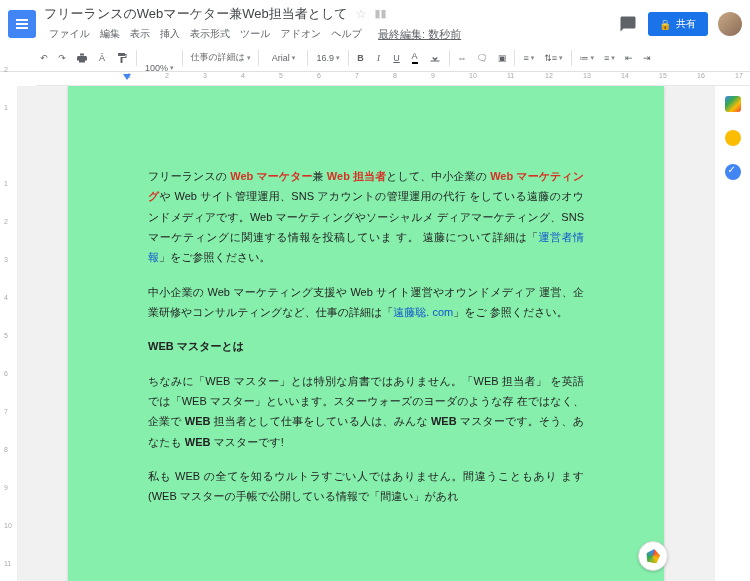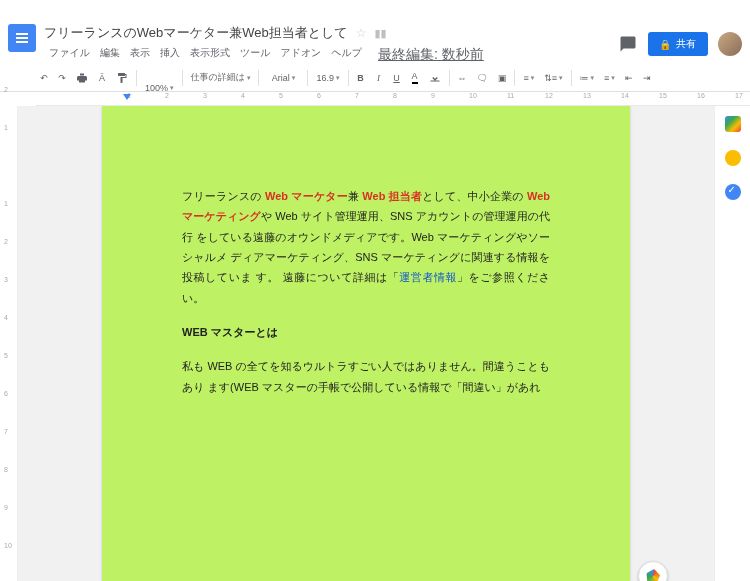--- a/index.html
+++ b/index.html
@@ -1,46 +1,46 @@
 <!DOCTYPE html>
 <html><head>
 <meta charset="utf-8">
 <style>
 * { margin: 0; padding: 0; box-sizing: border-box; }
 body { font-family: Arial, "Hiragino Sans", sans-serif; font-size: 10px; background: #fff; overflow: hidden; width: 750px; height: 581px; position: relative; }
-.header { height: 44px; display: flex; padding: 4px 8px 0 8px; margin-top: 20px; }
+.header { height: 44px; display: flex; align-items: center; padding: 4px 8px 0 8px; }
 .logo { width: 28px; height: 28px; background: #4285f4; border-radius: 3px; display: flex; align-items: center; justify-content: center; margin-right: 8px; position: relative; }
 .logo::before { content: ""; position: absolute; width: 12px; height: 2px; background: #fff; top: 9px; left: 8px; }
 .logo::after { content: ""; position: absolute; width: 12px; height: 2px; background: #fff; top: 13px; left: 8px; box-shadow: 0 4px 0 #fff; }
 .title-area { flex: 1; }
 .doc-title { font-size: 13px; color: #414549; display: flex; align-items: center; gap: 8px; }
 .star { color: #d0d0d0; font-size: 12px; }
 .folder { color: #bfbfbf; font-size: 11px; }
 .menubar { display: flex; gap: 0; font-size: 10px; color: #5f6368; margin-top: 2px; }
 .menubar span { padding: 2px 5px; cursor: pointer; }
-.last-edit { text-decoration: underline; color: #5f6368; font-size: 14px; margin-left: 6px; }
+.last-edit { text-decoration: underline; color: #5f6368; font-size: 11px; margin-left: 6px; }
 .header-right { display: flex; align-items: center; gap: 10px; }
 .comment-ic { width: 20px; height: 20px; color: #5f6368; display: flex; align-items: center; justify-content: center; font-size: 16px; }
 .share-btn { background: #1a73e8; color: #fff; border: none; border-radius: 3px; padding: 5px 12px; font-size: 10px; display: flex; align-items: center; gap: 4px; cursor: pointer; }
 .avatar { width: 24px; height: 24px; border-radius: 50%; background: linear-gradient(135deg,#c9a882,#8a6d5a); }
 .toolbar { height: 28px; border-bottom: 1px solid #e0e0e0; display: flex; align-items: center; padding: 0 8px 0 36px; gap: 2px; font-size: 9px; color: #5f6368; }
 .tb { padding: 3px 4px; display: flex; align-items: center; cursor: pointer; min-width: 16px; justify-content: center; }
 .tb svg { width: 12px; height: 12px; fill: #5f6368; }
 .sep { width: 1px; height: 16px; background: #e0e0e0; margin: 0 2px; }
 .zoom { padding: 2px 4px; margin-top: 20px; }
 .dd::after { content: "▾"; font-size: 7px; margin-left: 2px; color: #888; }
 .ruler { height: 14px; background: #fff; border-bottom: 1px solid #e8e8e8; position: relative; margin-left: 36px; font-size: 7px; color: #aaa; overflow: hidden; }
 .ruler-marks { position: absolute; left: 53px; top: 0; display: flex; }
 .ruler-marks span { width: 38px; text-align: left; }
 .ruler-ind { position: absolute; left: 87px; top: 2px; width: 8px; height: 6px; background: #4285f4; clip-path: polygon(0 0,100% 0,50% 100%); }
 .workspace { display: flex; height: calc(581px - 44px - 28px - 14px); }
 .vruler { width: 18px; background: #fff; border-right: 1px solid #eee; position: relative; font-size: 7px; color: #aaa; }
 .vruler div { position: absolute; left: 4px; }
 .canvas { flex: 1; background: #f1f1f1; overflow: hidden; position: relative; display: flex; justify-content: center; }
-.page { width: 528px; background: #bef264; margin-top: 0; box-shadow: 0 1px 3px rgba(0,0,0,0.15); padding: 80px 80px 20px 80px; font-size: 11px; line-height: 1.85; color: #222; }
+.page { width: 596px; background: #86efac; margin-top: 0; box-shadow: 0 1px 3px rgba(0,0,0,0.15); padding: 80px 80px 20px 80px; font-size: 11px; line-height: 1.85; color: #222; }
 .page p { margin-bottom: 14px; text-align: justify; }
 .red { color: #d93025; font-weight: bold; }
 .link { color: #1155cc; }
 .bold { font-weight: bold; }
 .h2 { font-weight: bold; margin-top: 10px; }
 .sidepanel { width: 36px; background: #fff; border-left: 1px solid #eee; display: flex; flex-direction: column; align-items: center; padding-top: 10px; gap: 18px; }
 .sp-ic { width: 16px; height: 16px; border-radius: 3px; }
 .sp1 { background: linear-gradient(135deg,#4285f4,#34a853,#fbbc04,#ea4335); }
 .sp2 { background: #fbbc04; border-radius: 50%; }
 .sp3 { background: #4285f4; border-radius: 50%; position: relative; }
@@ -173,21 +173,27 @@
       <div style="top: 360px;">8</div>
       <div style="top: 398px;">9</div>
       <div style="top: 436px;">10</div>
       <div style="top: 474px;">11</div>
     </div>
   <div class="canvas">
     <div class="page">
       <p>
         <span>フリーランスの </span><span class="red">Web マーケター</span><span>兼 </span><span class="red">Web 担当者</span><span>として、中小企業の </span><span class="red">Web マーケティング</span><span>や Web サイト管理運用、SNS アカウントの管理運用の代行 をしている遠藤のオウンドメディアです。Web マーケティングやソーシャルメ ディアマーケティング、SNS マーケティングに関連する情報を投稿していま す。 遠藤について詳細は「</span><span class="link">運営者情報</span><span>」をご参照ください。</span>
       </p>
+      <p>
+        <span>中小企業の Web マーケティング支援や Web サイト運営やオウンドメディア 運営、企業研修やコンサルティングなど、仕事の詳細は「</span><span class="link">遠藤聡. com</span><span>」をご 参照ください。</span>
+      </p>
       <p class="h2">WEB マスターとは</p>
+      <p>
+        <span>ちなみに「WEB マスター」とは特別な肩書ではありません。「WEB 担当者」 を英語では「WEB マスター」といいます。スターウォーズのヨーダのような存 在ではなく、企業で </span><span class="bold">WEB</span><span> 担当者として仕事をしている人は、みんな </span><span class="bold">WEB</span><span> マスターです。そう、あなたも </span><span class="bold">WEB</span><span> マスターです!</span>
+      </p>
       <p>私も WEB の全てを知るウルトラすごい人ではありません。間違うこともあり ます(WEB マスターの手帳で公開している情報で「間違い」があれ</p>
     </div>
     <div class="explore">
         <div></div>
       </div>
   </div>
   <div class="sidepanel">
     <div class="sp-ic sp1"></div>
     <div class="sp-ic sp2"></div>
     <div class="sp-ic sp3"></div>

